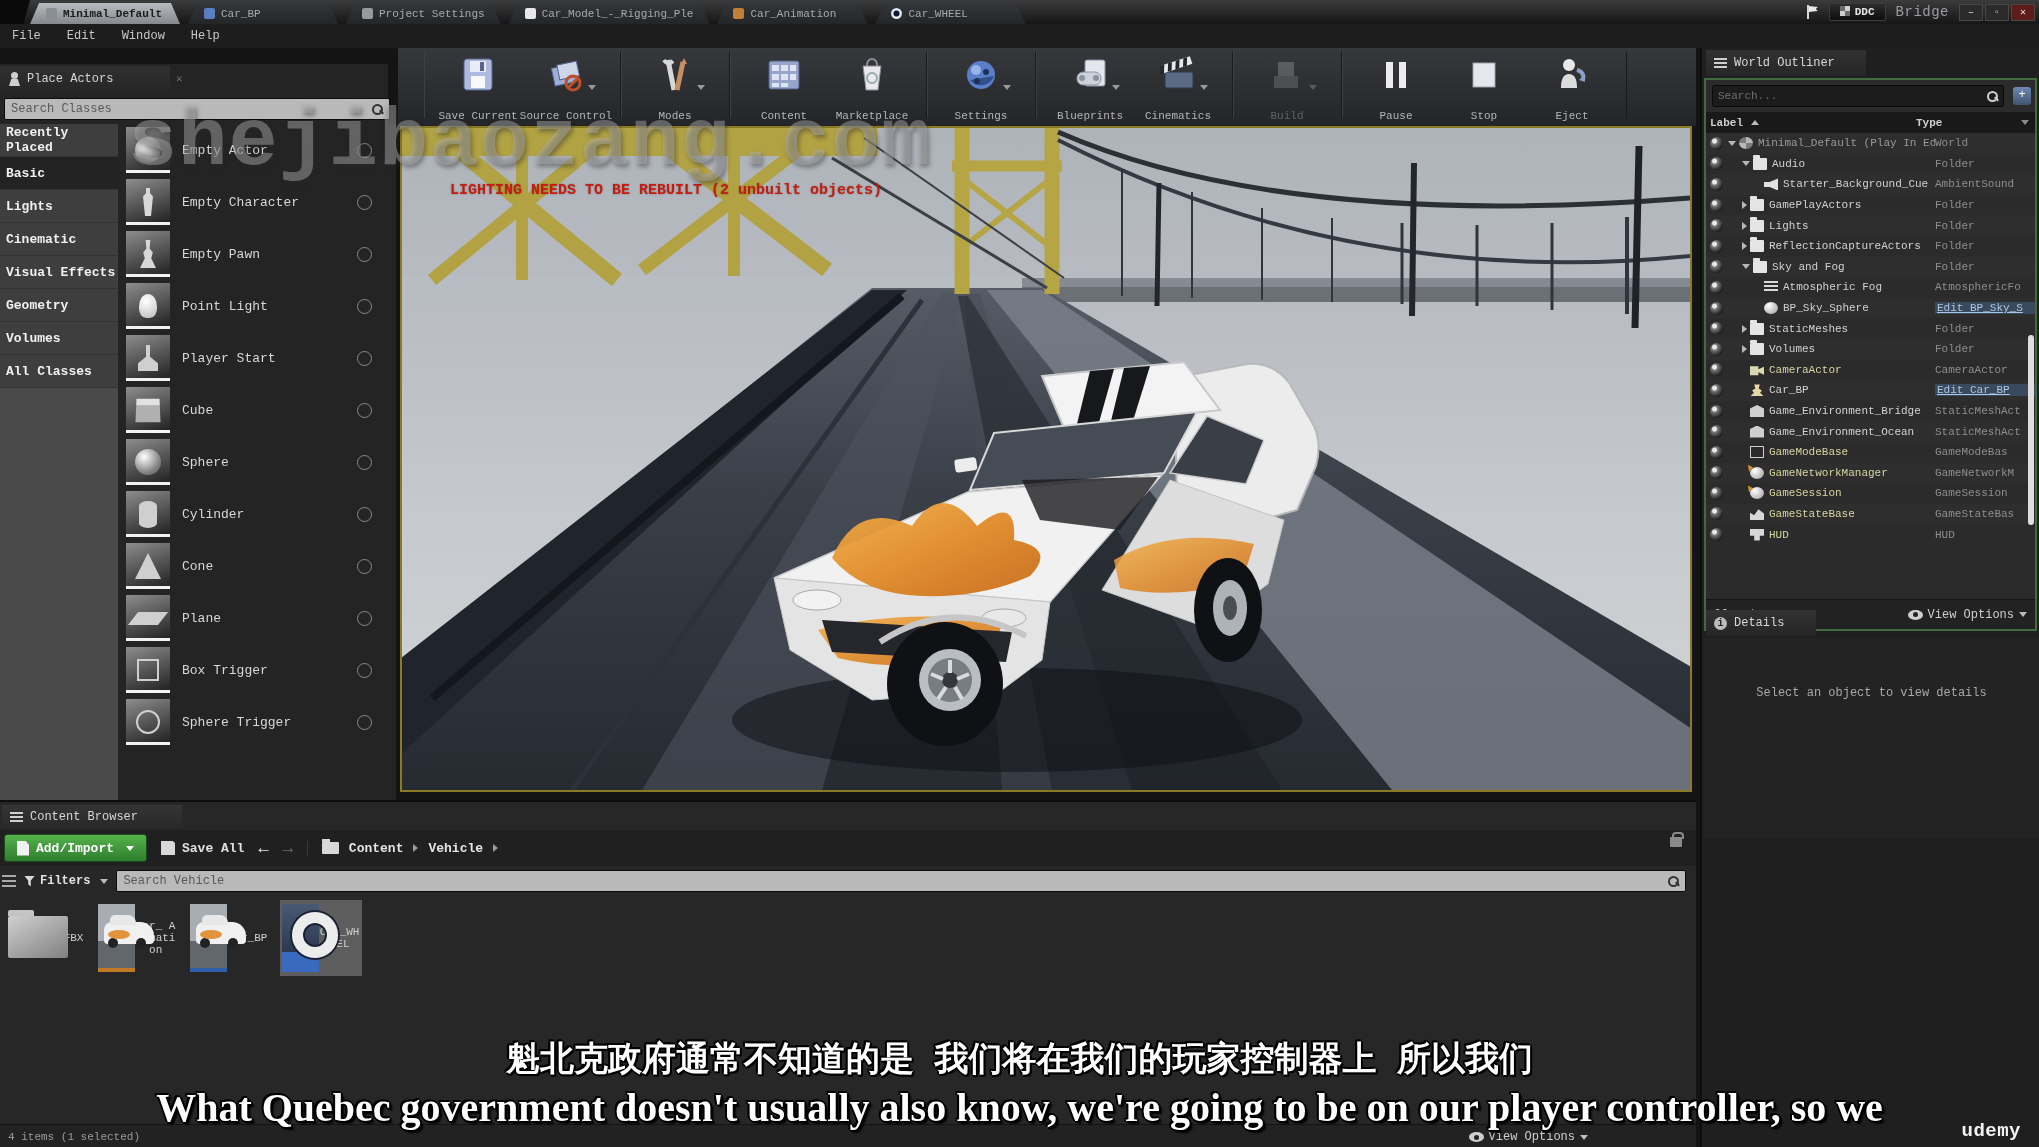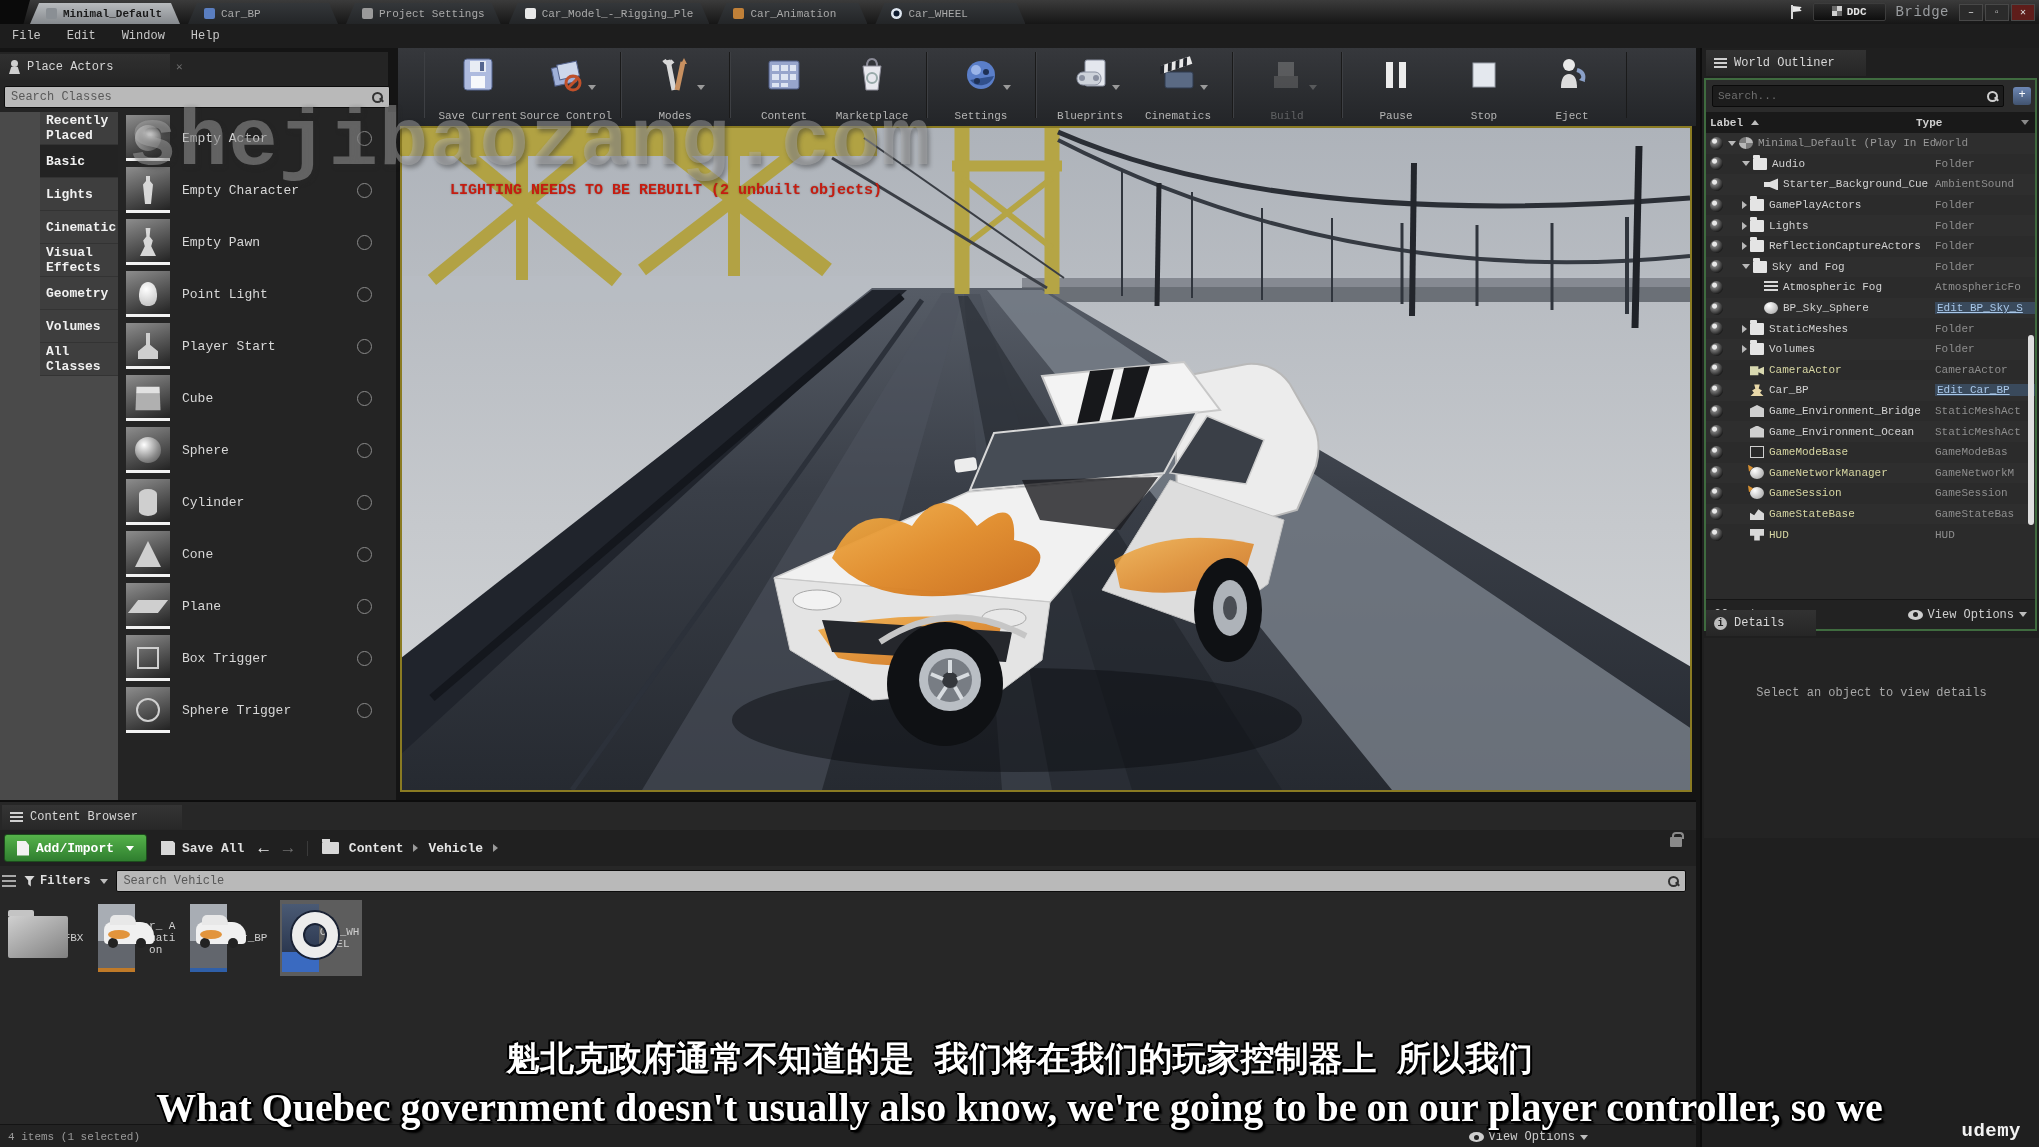--- a/index.html
+++ b/index.html
@@ -11,46 +11,46 @@
   #tabbar { left:0; top:0; width:2039px; height:24px; background:linear-gradient(#3b3b3b,#161616); display:flex; align-items:flex-end; }
   #ue-logo { width:30px; height:24px; background:#0a0a0a; clip-path:polygon(0 0,100% 0,78% 100%,0 100%); }
   .tab { height:21px; margin-right:8px; padding:0 16px; display:flex; align-items:center; gap:6px; font-size:11px; color:#a9a9a9; background:linear-gradient(#34373a,#232527); clip-path:polygon(9px 0,calc(100% - 9px) 0,100% 100%,0 100%); min-width:150px; }
   .tab.active { background:linear-gradient(#b8bbbe,#85898d); color:#1b1b1b; font-weight:bold; }
   .tab .ticon { width:11px; height:11px; border-radius:2px; flex:0 0 auto; }
   .ticon.ring { border-radius:50%; background:#0d1a2e; box-shadow:inset 0 0 0 2.5px #dfe6ee; }
   #tb-right { position:absolute; right:4px; top:0; height:24px; display:flex; align-items:center; gap:10px; }
   #flag-icon { width:12px; height:14px; position:relative; }
   #flag-icon::before { content:""; position:absolute; left:0; top:0; width:2px; height:14px; background:#d8d8d8; }
   #flag-icon::after { content:""; position:absolute; left:2px; top:1px; width:9px; height:6px; background:#e8e8e8; clip-path:polygon(0 0,100% 15%,78% 50%,100% 85%,0 100%); }
-  #ddc-btn { background:linear-gradient(#2c2c2c,#0e0e0e); border:1px solid #3c3c3c; border-radius:2px; color:#e4e4e4; font-size:11px; font-weight:bold; padding:2px 18px; display:flex; gap:5px; align-items:flex-start; }
+  #ddc-btn { background:linear-gradient(#2c2c2c,#0e0e0e); border:1px solid #3c3c3c; border-radius:2px; color:#e4e4e4; font-size:11px; font-weight:bold; padding:2px 10px; display:flex; gap:5px; align-items:flex-start; }
   #ddc-btn .grid { width:10px; height:10px; background:conic-gradient(#cfcfcf 0 25%,#6a6a6a 0 50%,#cfcfcf 0 75%,#6a6a6a 0); }
   #proj-name { color:#9a9da0; font-size:14px; letter-spacing:.5px; }
   .winbtn { width:24px; height:17px; font-size:10px; line-height:15px; text-align:center; color:#ddd; background:#2b2b2b; border:1px solid #484848; }
   .winbtn.close { background:#5e1d1a; }
 
   
   #menubar { left:0; top:24px; width:2039px; height:24px; background:#1d1d1d; display:flex; align-items:center; gap:26px; padding-left:12px; font-size:12px; color:#c8c8c8; }
   .menu-item { cursor:default; }
 
   
-  #left-panel { left:0; top:52px; width:388px; height:752px; background:#242424; }
+  #left-panel { left:0; top:64px; width:388px; height:752px; background:#242424; }
   #pa-header { position:absolute; left:0; top:2px; width:170px; height:26px; background:linear-gradient(#303030,#262626); display:flex; align-items:center; gap:7px; padding-left:8px; font-size:12px; color:#d6d6d6; }
   #pa-close { position:absolute; left:176px; top:8px; color:#6d6d6d; font-size:11px; }
   .pawn-glyph { width:12px; height:14px; position:relative; }
   .pawn-glyph::before { content:""; position:absolute; left:3px; top:0; width:7px; height:7px; border-radius:50%; background:#cfcfcf; }
   .pawn-glyph::after { content:""; position:absolute; left:1px; top:7px; width:11px; height:7px; background:#cfcfcf; clip-path:polygon(20% 0,80% 0,100% 100%,0 100%); }
   .searchbox { display:flex; align-items:center; background:#b9b9b9; border:1px solid #0c0c0c; border-radius:2px; height:22px; padding:0 6px; }
   .searchbox input { flex:1; border:0; background:transparent; font-size:12px; color:#2e2e2e; outline:none; font-family:inherit; }
   .searchbox input::placeholder { color:#585858; }
   .mag { width:11px; height:11px; position:relative; flex:0 0 auto; }
   .mag::before { content:""; position:absolute; left:0; top:0; width:7px; height:7px; border:2px solid #333; border-radius:50%; }
   .mag::after { content:""; position:absolute; left:7px; top:7px; width:5px; height:2px; background:#333; transform:rotate(45deg); }
   #pa-search { position:absolute; left:4px; top:34px; width:386px; }
   #pa-cats { position:absolute; left:0; top:60px; width:118px; height:692px; background:#4a4a4a; }
-  .pa-cat { height:33px; display:flex; align-items:center; padding-left:6px; font-size:13px; font-weight:bold; color:#f0f0f0; background:#3e3e3e; border-bottom:1px solid #333;margin-left:40px; }
+  .pa-cat { height:33px; display:flex; align-items:center; padding-left:6px; font-size:13px; font-weight:bold; color:#f0f0f0; background:#3e3e3e; border-bottom:1px solid #333; }
   .pa-cat.selected { background:#232323; }
   #pa-items { position:absolute; left:122px; top:60px; width:274px; height:692px; background:#242424; overflow:hidden; }
   .pa-item { height:52px; display:flex; align-items:center; gap:12px; padding:3px 6px 3px 4px; }
   .pa-thumb { width:44px; height:46px; background:linear-gradient(160deg,#8d8d8d,#1d1d1d); position:relative; flex:0 0 auto; display:flex; align-items:center; justify-content:center; }
   .pa-thumb::after { content:""; position:absolute; left:0; bottom:0; width:100%; height:3px; background:#f2f2f2; }
   .pa-label { flex:1; font-size:13px; color:#d8d8d8; }
   .pa-grab { width:15px; height:15px; border:1px solid #8a8a8a; border-radius:50%; color:#8a8a8a; font-size:9px; line-height:13px; text-align:center; flex:0 0 auto; margin-right:18px; }
   .shp-sphere { width:26px; height:26px; border-radius:50%; background:radial-gradient(circle at 35% 30%,#fff,#8a8a8a 60%,#4a4a4a); }
   .shp-person { width:10px; height:28px; background:#d8d8d8; clip-path:polygon(30% 0,70% 0,70% 18%,100% 30%,80% 100%,20% 100%,0 30%,30% 18%); }
   .shp-pawn { width:16px; height:28px; background:#d8d8d8; clip-path:polygon(35% 0,65% 0,60% 30%,80% 45%,70% 65%,100% 100%,0 100%,30% 65%,20% 45%,40% 30%); }

